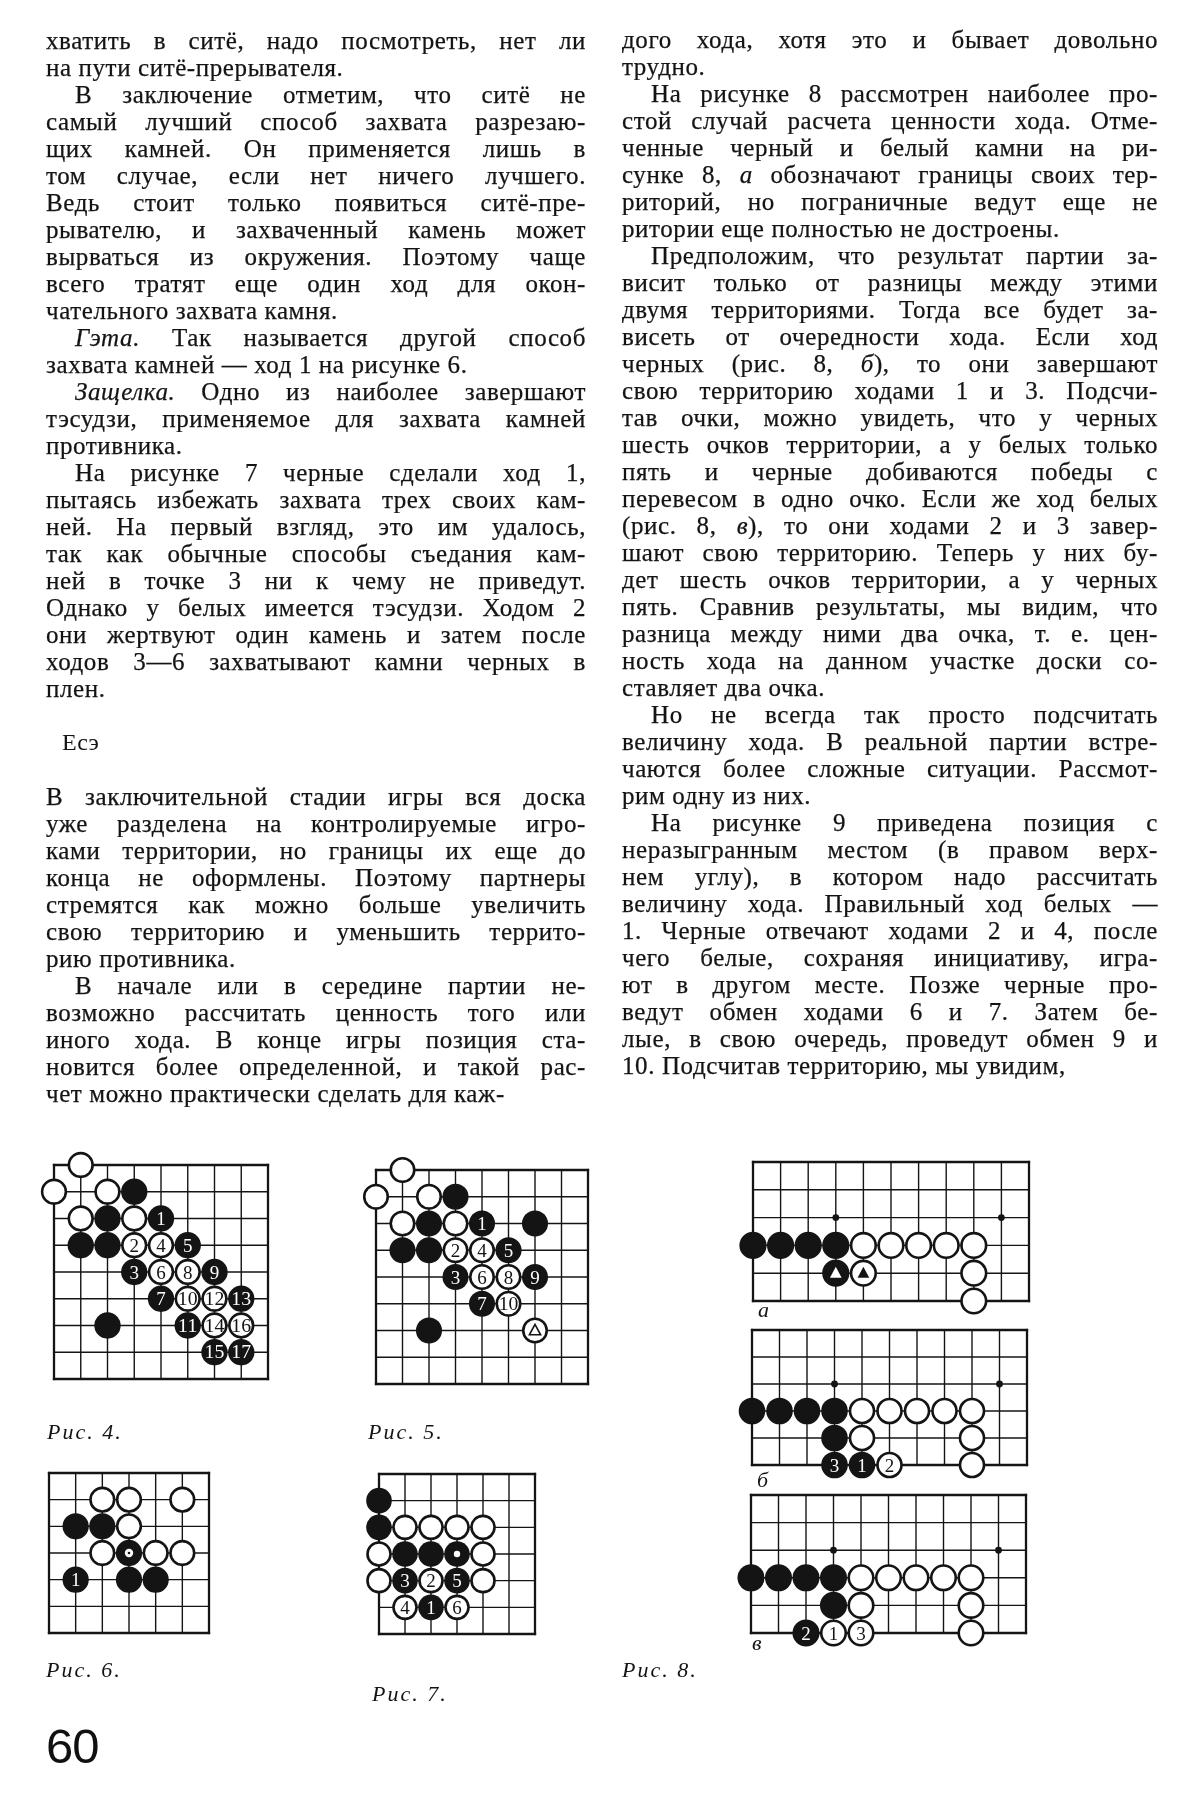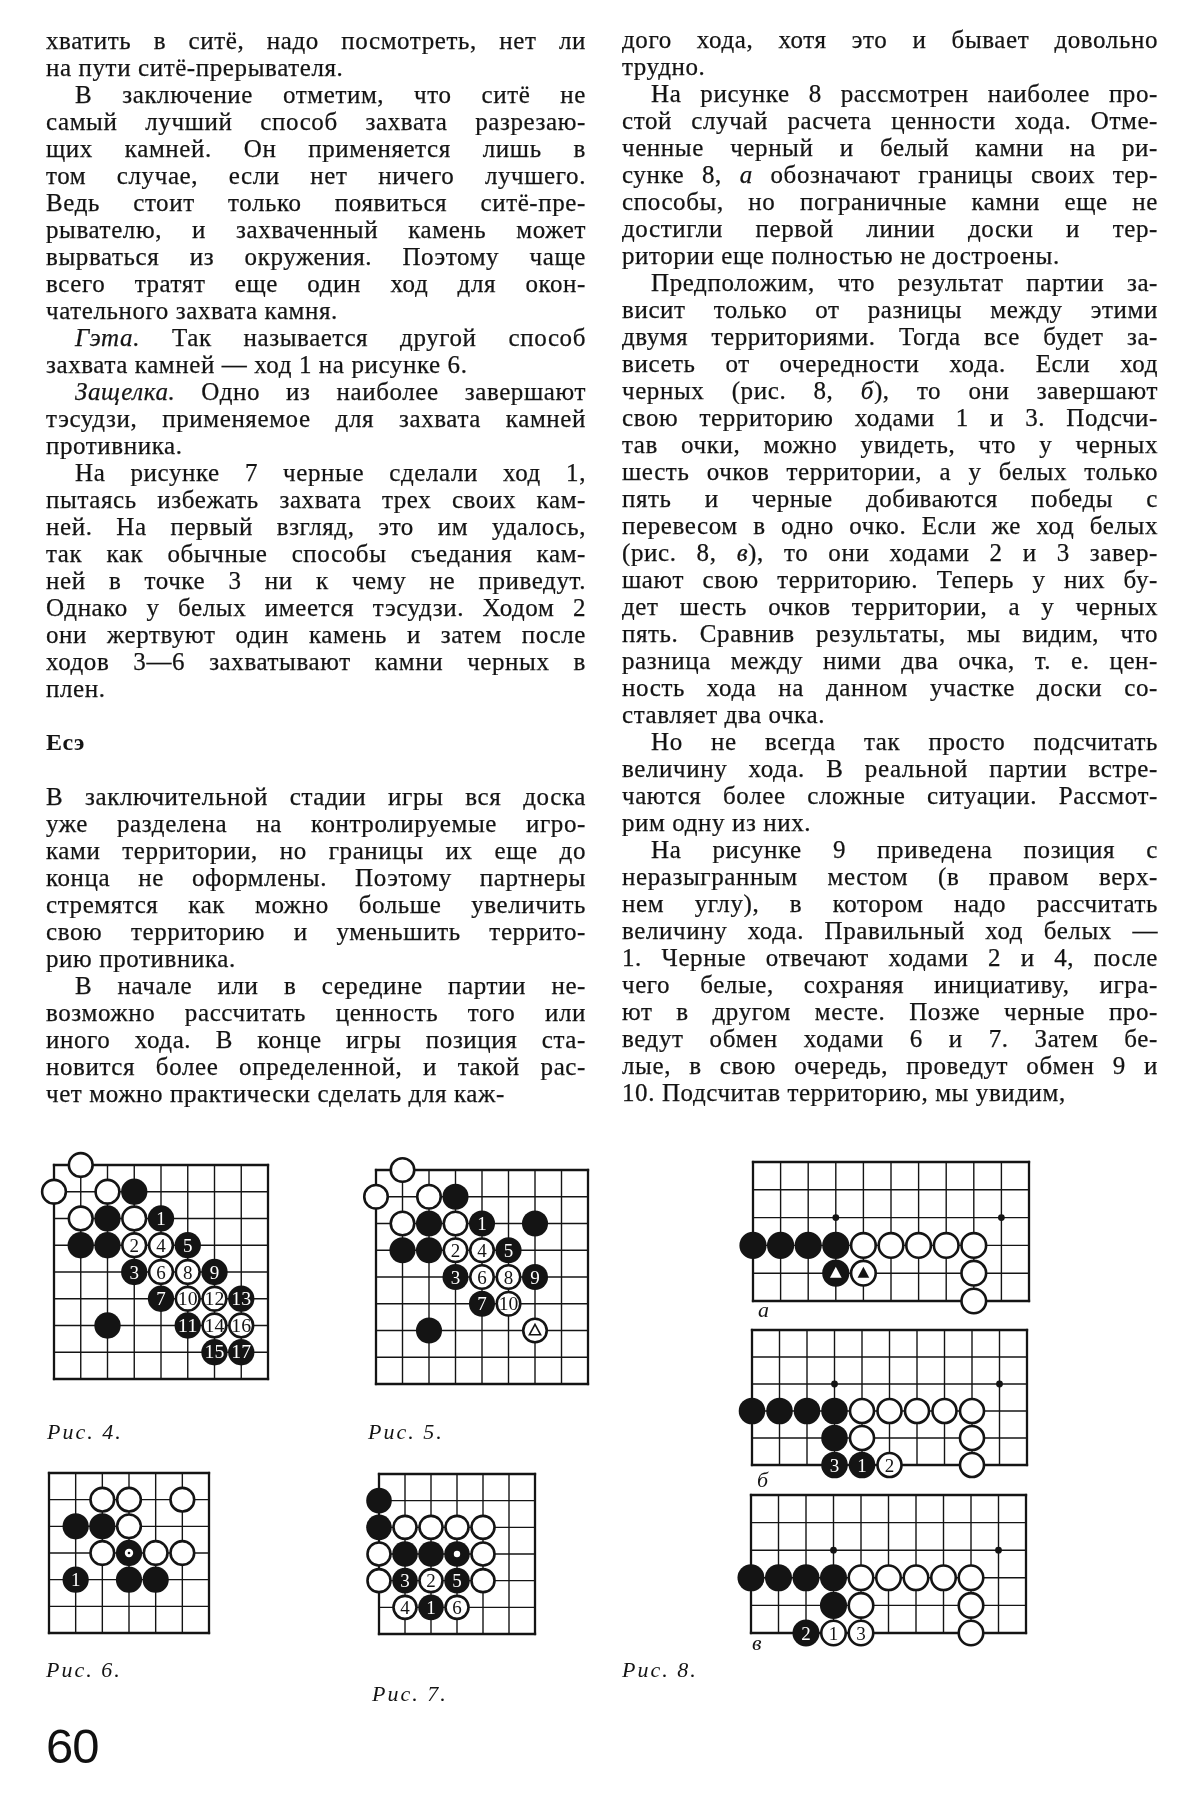--- a/index.html
+++ b/index.html
@@ -13,22 +13,22 @@
   .line {
     height: 27px; line-height: 27px; font-size: 25px; letter-spacing: 0.6px;
     text-align: left; overflow: hidden; white-space: normal;
     -webkit-text-stroke: 0.25px #141414;
   }
   .line.full { text-align: justify; text-align-last: justify; }
   .line.indent { padding-left: 29px; }
   .it { font-style: italic; }
 
   .heading {
-    margin: 27px 0; height: 27px; line-height: 27px;
-    font-size: 24px; font-weight: bold; letter-spacing: 0.5px;
+    margin: 27px 16px; height: 27px; line-height: 27px;
+    font-size: 24px; font-weight: normal; letter-spacing: 0.5px;
   }
 
   .board { position: absolute; overflow: visible; }
   #b4  { left: 38px;  top: 1149px; }
   #b5  { left: 360px; top: 1154px; }
   #b6  { left: 33px;  top: 1457px; }
   #b7  { left: 363px; top: 1458px; }
   #b8a { left: 737px; top: 1146px; }
   #b8b { left: 736px; top: 1314px; }
   #b8c { left: 735px; top: 1479px; }
@@ -119,22 +119,21 @@
   <div class="col right" id="col-right">
       <div class="para">
         <div class="line full">дого хода, хотя это и бывает довольно</div>
         <div class="line last">трудно.</div>
       </div>
       <div class="para">
         <div class="line indent full">На рисунке 8 рассмотрен наиболее про-</div>
         <div class="line full">стой случай расчета ценности хода. Отме-</div>
         <div class="line full">ченные черный и белый камни на ри-</div>
         <div class="line full"><span>сунке 8, </span><span class="it">а</span><span> обозначают границы своих тер-</span></div>
-        <div class="line full">способы, но пограничные камни еще не</div>
-        <div class="line full">достигли первой линии доски и тер-</div>
+        <div class="line full">риторий, но пограничные ведут еще не</div>
         <div class="line last">ритории еще полностью не достроены.</div>
       </div>
       <div class="para">
         <div class="line indent full">Предположим, что результат партии за-</div>
         <div class="line full">висит только от разницы между этими</div>
         <div class="line full">двумя территориями. Тогда все будет за-</div>
         <div class="line full">висеть от очередности хода. Если ход</div>
         <div class="line full"><span>черных (рис. 8, </span><span class="it">б</span><span>), то они завершают</span></div>
         <div class="line full">свою территорию ходами 1 и 3. Подсчи-</div>
         <div class="line full">тав очки, можно увидеть, что у черных</div>

